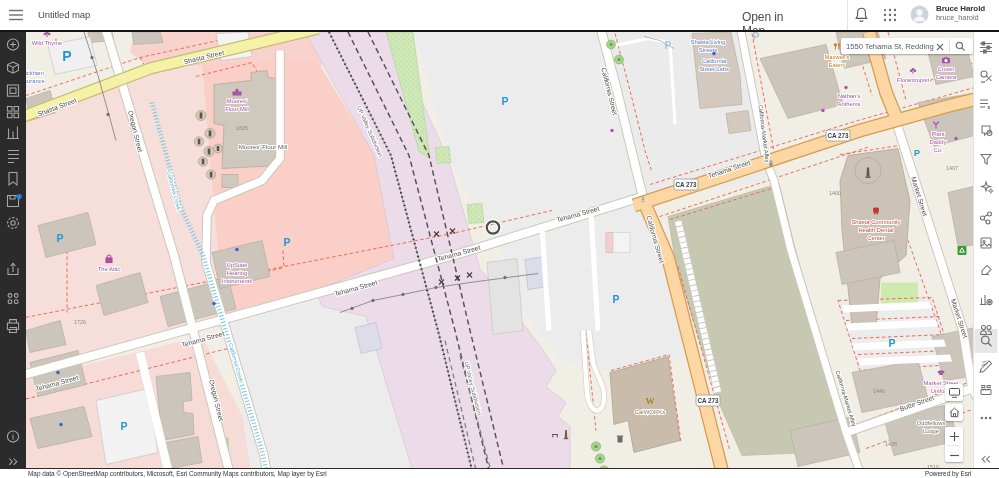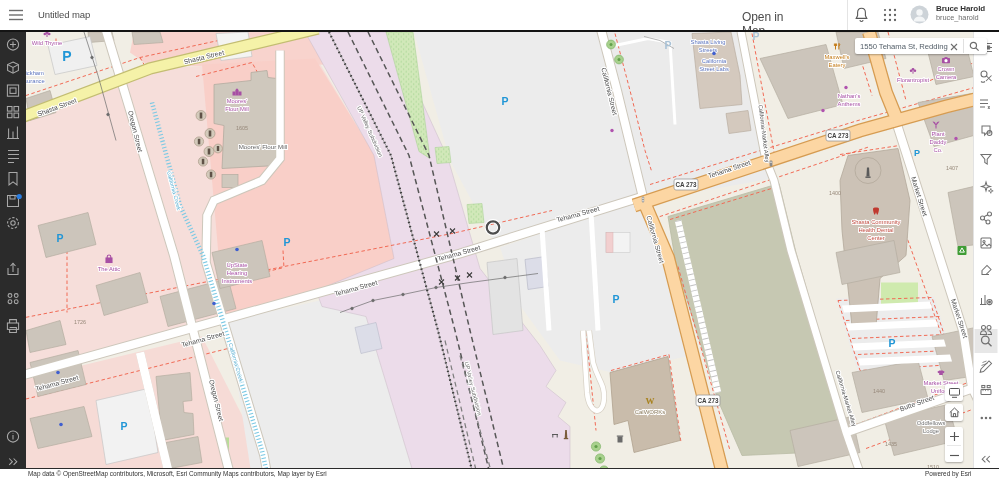--- a/index.html
+++ b/index.html
@@ -735,21 +735,21 @@
 </g>
 <g fill="#b052ae">
  <circle cx="823" cy="110" r="1.7"></circle>
           <circle cx="956" cy="138" r="1.7"></circle>
           <circle cx="846" cy="87" r="1.7"></circle>
           <circle cx="612" cy="130" r="1.7"></circle>
 </g>
 </svg>
 </div>
 
-<div class="abs" style="left:841px;top:38px;width:132px;height:16px;background:#fff;border-radius:2px;box-shadow:0 1px 2px rgba(0,0,0,0.3);margin-left:14px;">
+<div class="abs" style="left:841px;top:38px;width:132px;height:16px;background:#fff;border-radius:2px;box-shadow:0 1px 2px rgba(0,0,0,0.3);">
  <div class="abs" style="left:5px;top:3.5px;font-size:7.7px;letter-spacing:-0.05px;white-space:nowrap;color:#55606a;">1550 Tehama St, Redding</div>
  <svg class="abs" style="left:95px;top:4.5px;" width="8" height="8" viewBox="0 0 8 8">
         <path d="M1 1 L7 7 M7 1 L1 7" stroke="#6e6e6e" stroke-width="1.1"></path>
       </svg>
  <div class="abs" style="left:108px;top:1px;width:1px;height:14px;background:#e0e0e0;"></div>
  <svg class="abs" style="left:114px;top:3px;" width="11" height="11" viewBox="0 0 11 11">
         <circle cx="4.4" cy="4.4" r="3.1" fill="none" stroke="#6e6e6e" stroke-width="1.2"></circle>
         <line x1="6.8" y1="6.8" x2="9.6" y2="9.6" stroke="#6e6e6e" stroke-width="1.2"></line>
       </svg>
 </div>

